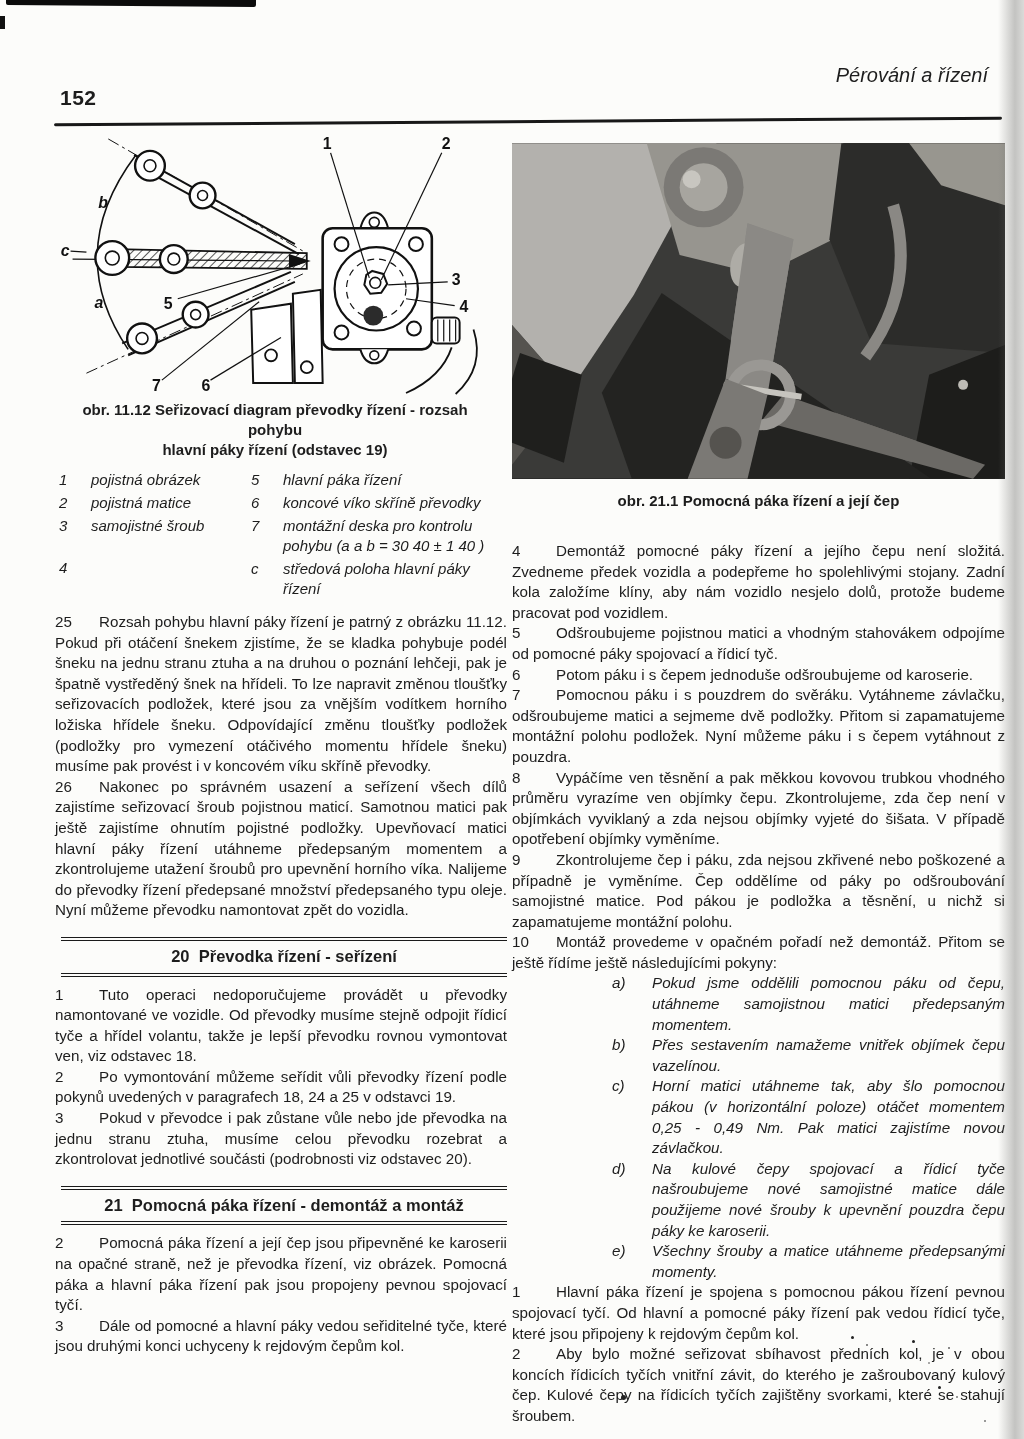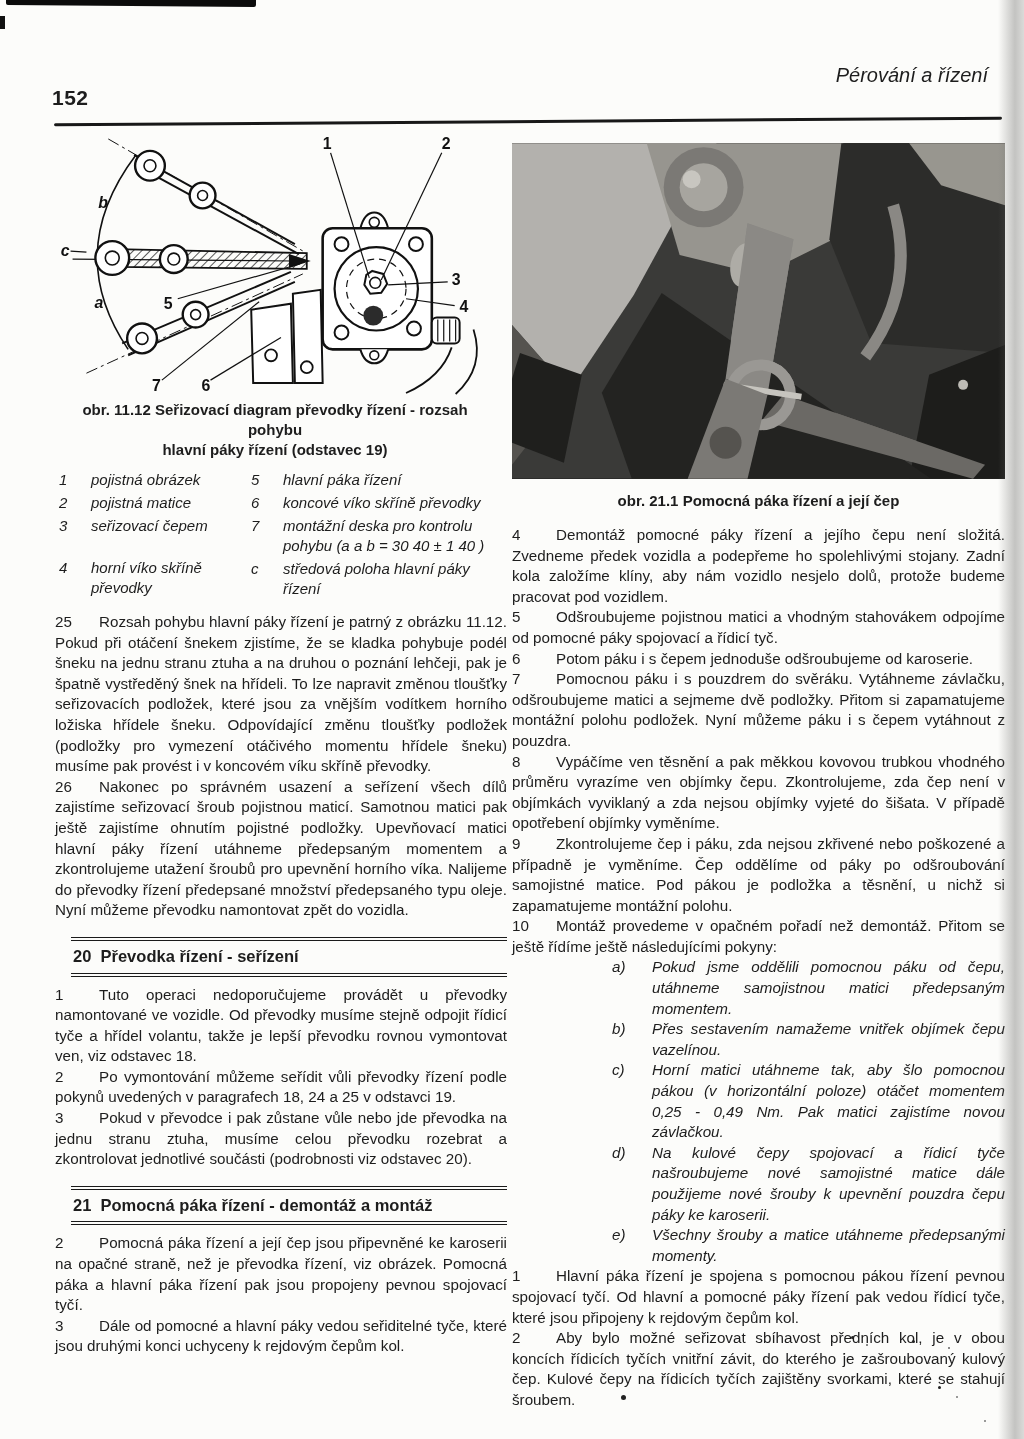--- a/index.html
+++ b/index.html
@@ -6,44 +6,44 @@
   .page{position:relative;width:1024px;height:1439px;background:#fcfcfa;overflow:hidden;
         font-family:"Liberation Sans","DejaVu Sans",sans-serif;color:#1d1d1d;}
   
   .scan-bar-top{position:absolute;left:6px;top:-3px;width:250px;height:9px;background:#0b0b0b;
         transform:rotate(0.5deg);border-radius:2px;}
   .scan-tick-left{position:absolute;left:0;top:16px;width:5px;height:13px;background:#111;}
   .edge-right{position:absolute;right:0;top:0;width:26px;height:100%;
         background:linear-gradient(to right,rgba(110,110,108,0) 0%,rgba(110,110,108,0.40) 65%,rgba(140,140,138,0.30) 100%);}
   .speck{position:absolute;background:#222;border-radius:50%;}
   
-  .hdr-num{position:absolute;left:52px;top:86px;font-size:21px;font-weight:bold;letter-spacing:.5px;}
+  .hdr-num{position:absolute;left:60px;top:86px;font-size:21px;font-weight:bold;letter-spacing:.5px;}
   .hdr-title{position:absolute;right:36px;top:64px;font-size:20px;font-style:italic;}
   .header-rule{position:absolute;left:54px;top:120px;width:948px;height:3px;background:#181818;
         transform:rotate(-0.4deg);border-radius:2px;}
   
   .col{position:absolute;text-align:justify;font-size:15.2px;line-height:20.6px;}
   .col-left{left:55px;top:133px;width:452px;}
   .col-right{left:512px;top:143px;width:493px;}
   .fig-drawing{display:block;width:445px;height:263px;margin:0 0 4px 0;}
   .fig-photo{display:block;width:493px;height:336px;background:#383836;}
   .fig-caption{font-weight:bold;font-size:15px;line-height:20px;text-align:center;margin:4px 12px 10px 0;}
-  .fig-caption.single{margin:12px 0 14px 0;}
+  .fig-caption.single{margin:12px 0 30px 0;}
   
   .legend{display:flex;font-style:italic;font-size:15px;line-height:20px;margin:2px 0 10px 4px;text-align:left;}
   .legend-col-a{width:192px;flex:0 0 192px;}
   .legend-col-b{flex:1;}
   .legend-row{display:flex;margin-bottom:3px;}
   .lg-key{flex:0 0 32px;}
   .lg-text{flex:1;}
   
   .para{margin:0;}
   .pnum{display:inline-block;width:44px;font-style:normal;}
-  .sect{font-size:16.5px;font-weight:bold;margin:16px 0 8px 16px;padding:5px 2px 6px 2px;
-        border-top:4px double #1a1a1a;border-bottom:4px double #1a1a1a;text-align:left;white-space:pre-wrap;}
+  .sect{font-size:16.5px;font-weight:bold;margin:16px 0 8px 6px;padding:5px 2px 6px 2px;
+        border-top:4px double #1a1a1a;border-bottom:4px double #1a1a1a;text-align:center;white-space:pre-wrap;}
   .sub{margin:0 0 0 100px;padding-left:40px;font-style:italic;}
   .sub-key{display:inline-block;width:40px;margin-left:-40px;}
   svg text{font-family:"Liberation Sans","DejaVu Sans",sans-serif;font-weight:bold;font-size:16px;fill:#111;}
   svg text.sm-it{font-style:italic;}
 </style>
 </head>
 <body>
 
 <div class="page">
 
@@ -148,25 +148,24 @@
         <div class="legend-row">
             <span class="lg-key">1</span>
             <span class="lg-text">pojistná obrázek</span>
           </div>
         <div class="legend-row">
             <span class="lg-key">2</span>
             <span class="lg-text">pojistná matice</span>
           </div>
         <div class="legend-row">
             <span class="lg-key">3</span>
-            <span class="lg-text">seřizovací čepem</span>
+            <span class="lg-text">samojistné šroub</span>
           </div>
         <div class="legend-row" style="margin-top:22px;">
             <span class="lg-key">4</span>
-            <span class="lg-text">horní víko skříně převodky</span>
           </div>
       </div>
       <div class="legend-col legend-col-b">
         <div class="legend-row">
             <span class="lg-key">5</span>
             <span class="lg-text">hlavní páka řízení</span>
           </div>
         <div class="legend-row">
             <span class="lg-key">6</span>
             <span class="lg-text">koncové víko skříně převodky</span>

